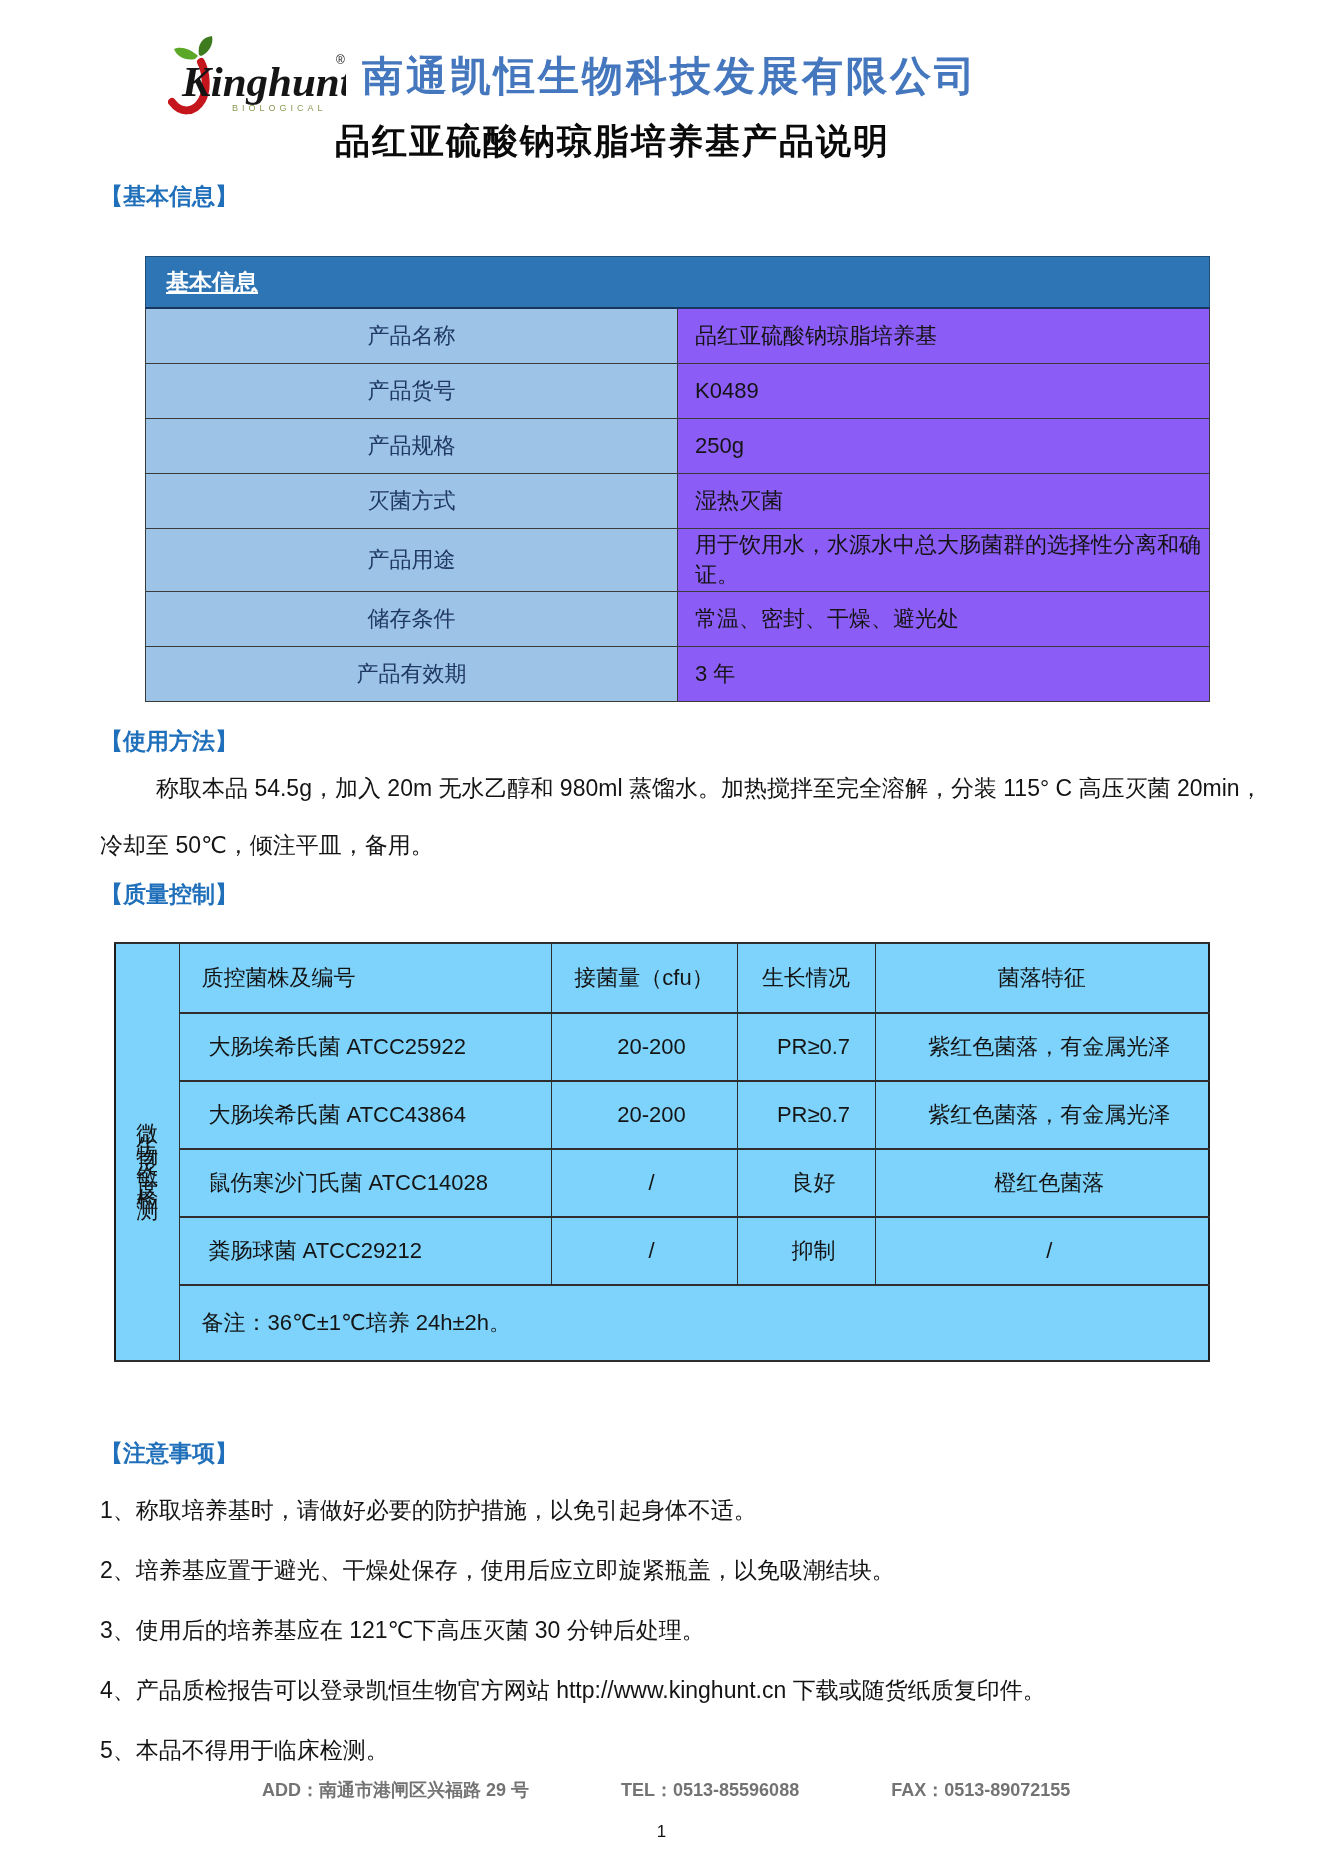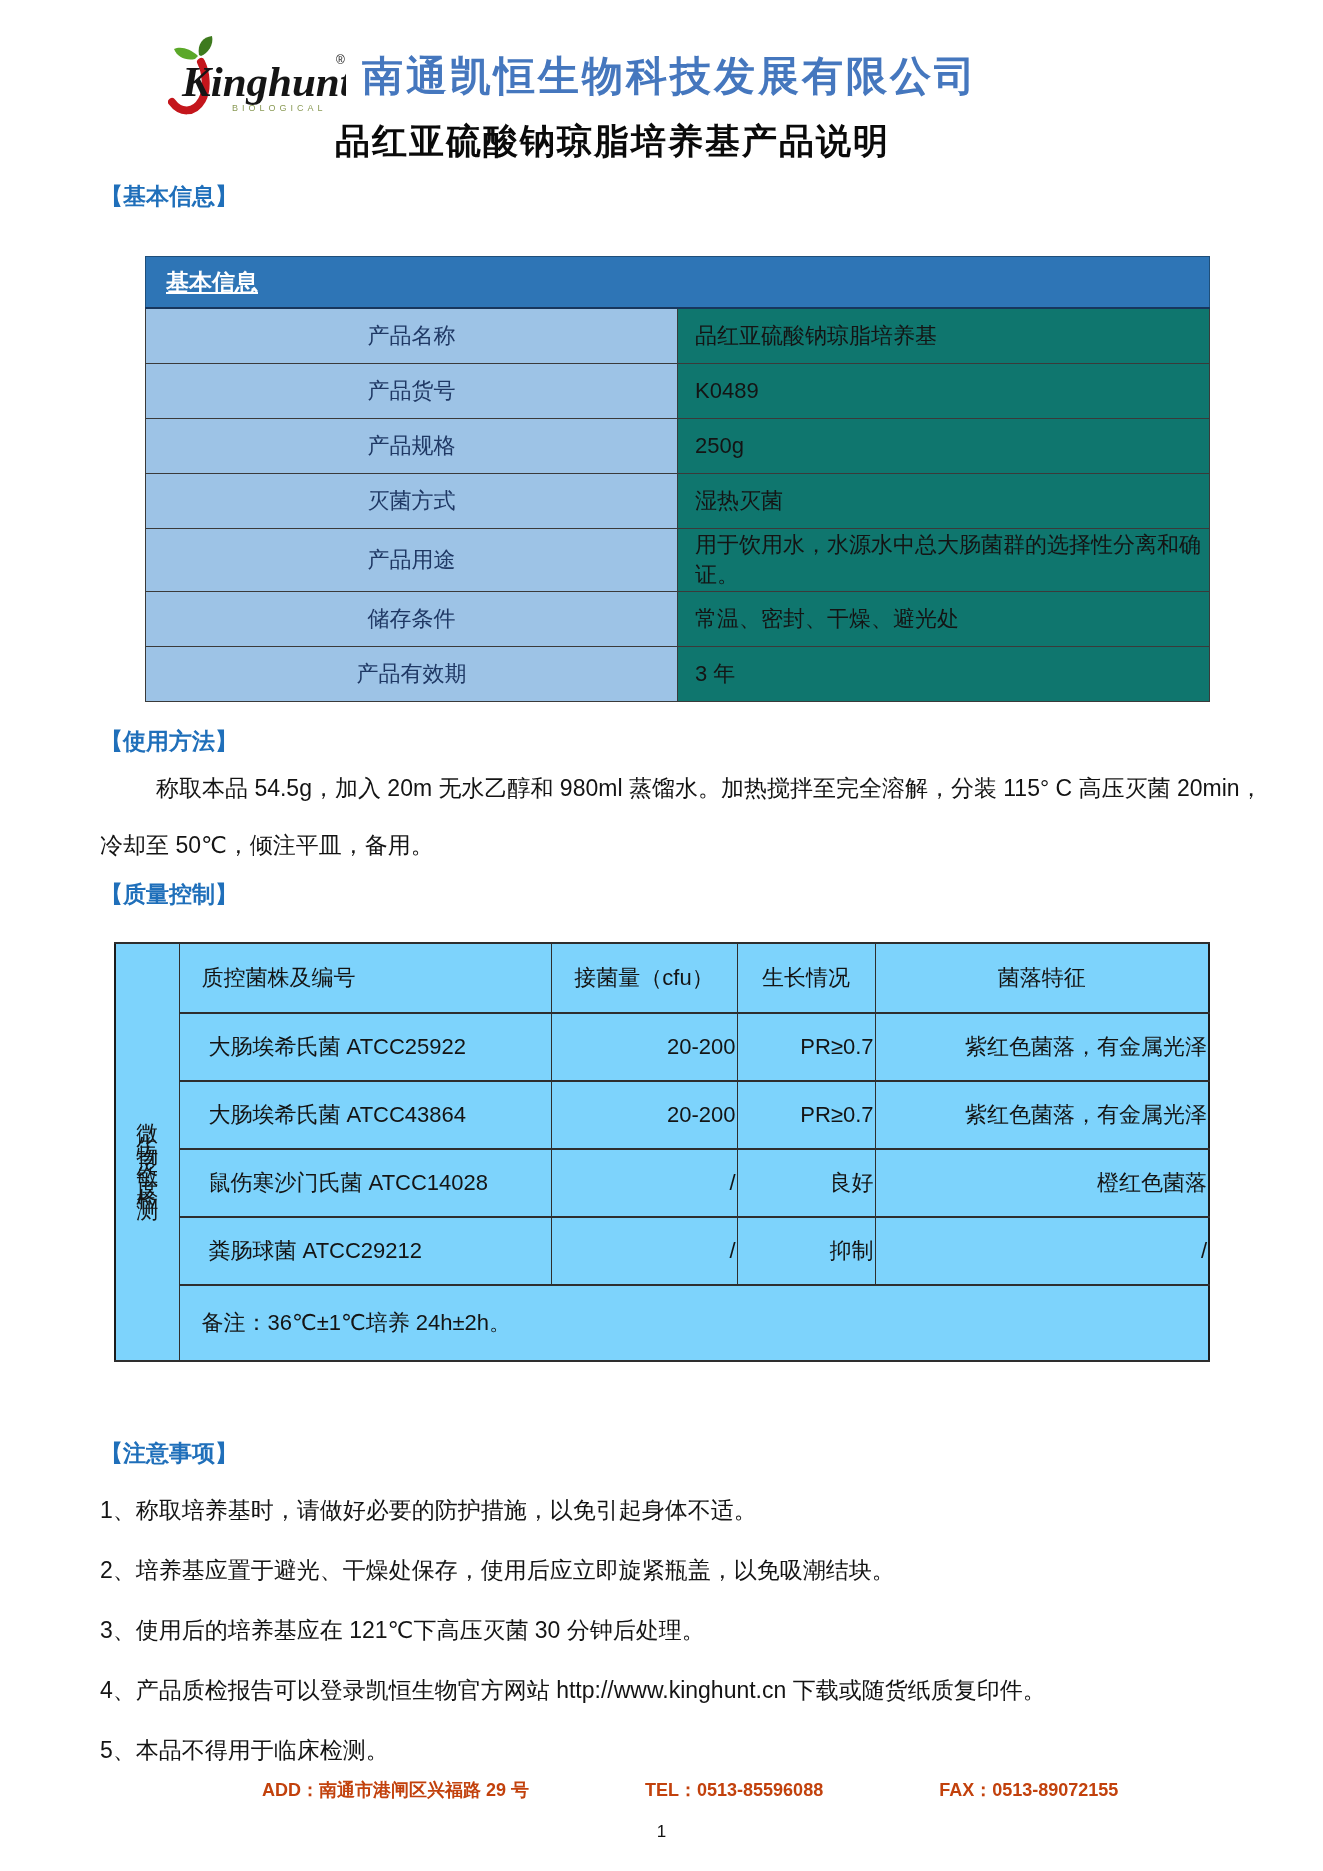--- a/index.html
+++ b/index.html
@@ -74,21 +74,21 @@
   }
   .bi-label{
     width:252px;
     background:#9DC3E6;
     color:#1F3864;
     text-align:center;
     font-size:22px;
     height:52px;
   }
   .bi-value{
-    background:#0f766e;
+    background:#8b5cf6;
     font-size:22px;
     padding-left:17px;
     color:#141414;
   }
   
   .usage{
     margin-left:100px;
     width:1135px;
     font-size:23px;
     color:#141414;
@@ -120,43 +120,43 @@
     padding:0;
   }
   .qc-vlabel span{
     writing-mode:vertical-rl;
     text-orientation:upright;
     letter-spacing:11px;
     display:inline-block;
   }
   .qc-head td{height:66px;text-align:center;font-size:22px;}
   .qc-head .qc-strain{text-align:left;padding-left:22px;}
-  .qc-row td{height:64px;text-align:right;padding-left:16px;}
+  .qc-row td{height:64px;text-align:center;padding-left:16px;}
   .qc-row .qc-strain{text-align:left;padding-left:29px;}
   .qc-note-row td{height:72px;text-align:left;padding-left:22px;}
   .col-strain{width:372px;}
   .col-cfu{width:186px;}
   .col-growth{width:138px;}
   .col-colony{width:334px;}
   
   .notes-list{margin:26px 0 0 100px;font-size:23px;color:#141414;}
   .note-item{margin-bottom:29px;white-space:nowrap;}
   
   .footer-row{
     position:absolute;
     top:1778px;
     left:0;
     width:100%;
     display:flex;
     padding-left:262px;
     box-sizing:border-box;
-    gap:116px;
+    gap:92px;
     font-size:18px;
     font-weight:600;
-    color:#c2410c;
+    color:#737373;
     white-space:nowrap;
   }
   .page-num{
     position:absolute;
     top:1822px;
     left:0;
     width:100%;
     text-align:center;
     font-size:17px;
     color:#111;

